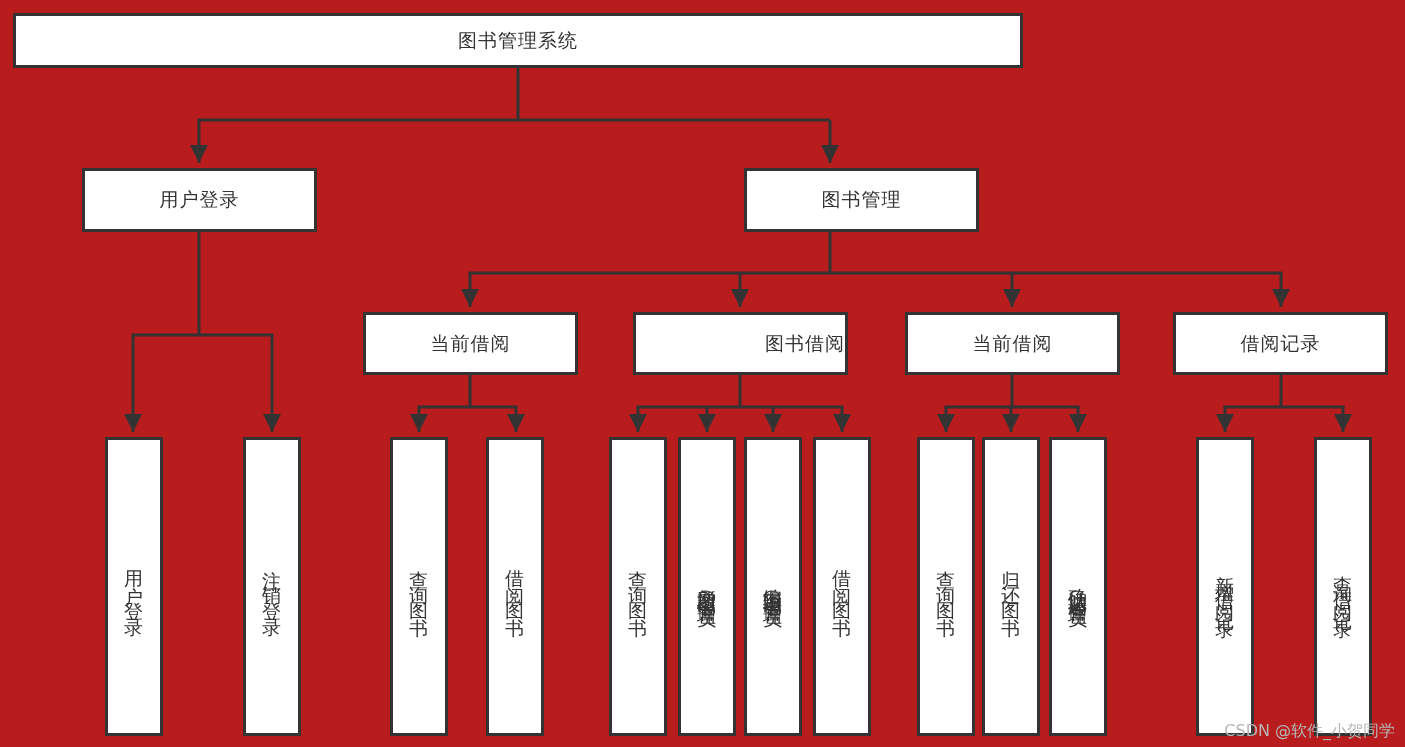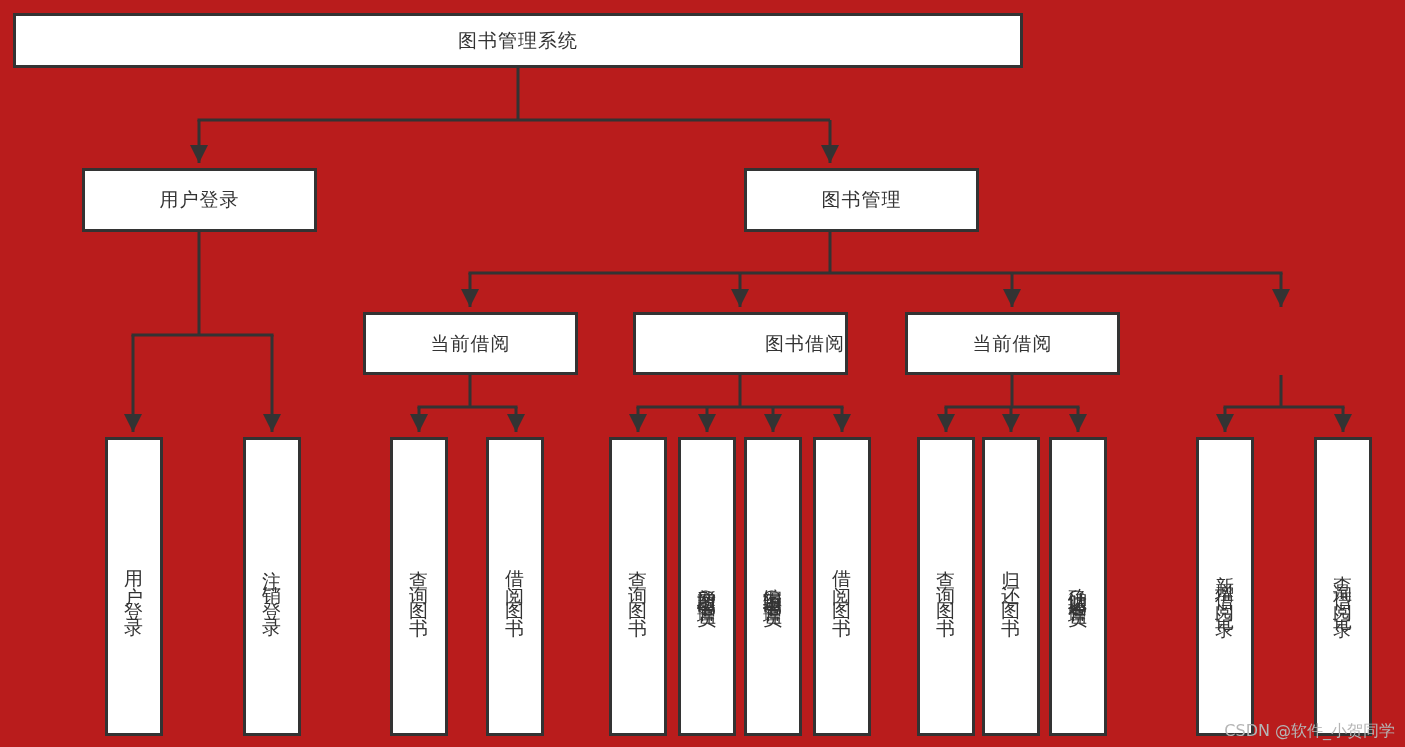--- a/index.html
+++ b/index.html
@@ -107,20 +107,23 @@
 
   <div class="box lvl3" style="left:363px;">
     <span class="hlabel">当前借阅</span>
   </div>
   <div class="box lvl3" style="left:633px;justify-content:flex-end;">
     <span class="hlabel">图书借阅</span>
   </div>
   <div class="box lvl3" style="left:905px;">
     <span class="hlabel">当前借阅</span>
   </div>
+  <div class="box lvl3" style="left:1173px;">
+    <span class="hlabel">借阅记录</span>
+  </div>
 
   <div class="box leaf" style="left:105px;">
     <span class="vlabel s4">用户登录</span>
   </div>
   <div class="box leaf" style="left:243px;">
     <span class="vlabel s4">注销登录</span>
   </div>
   <div class="box leaf" style="left:390px;">
     <span class="vlabel s4">查询图书</span>
   </div>

